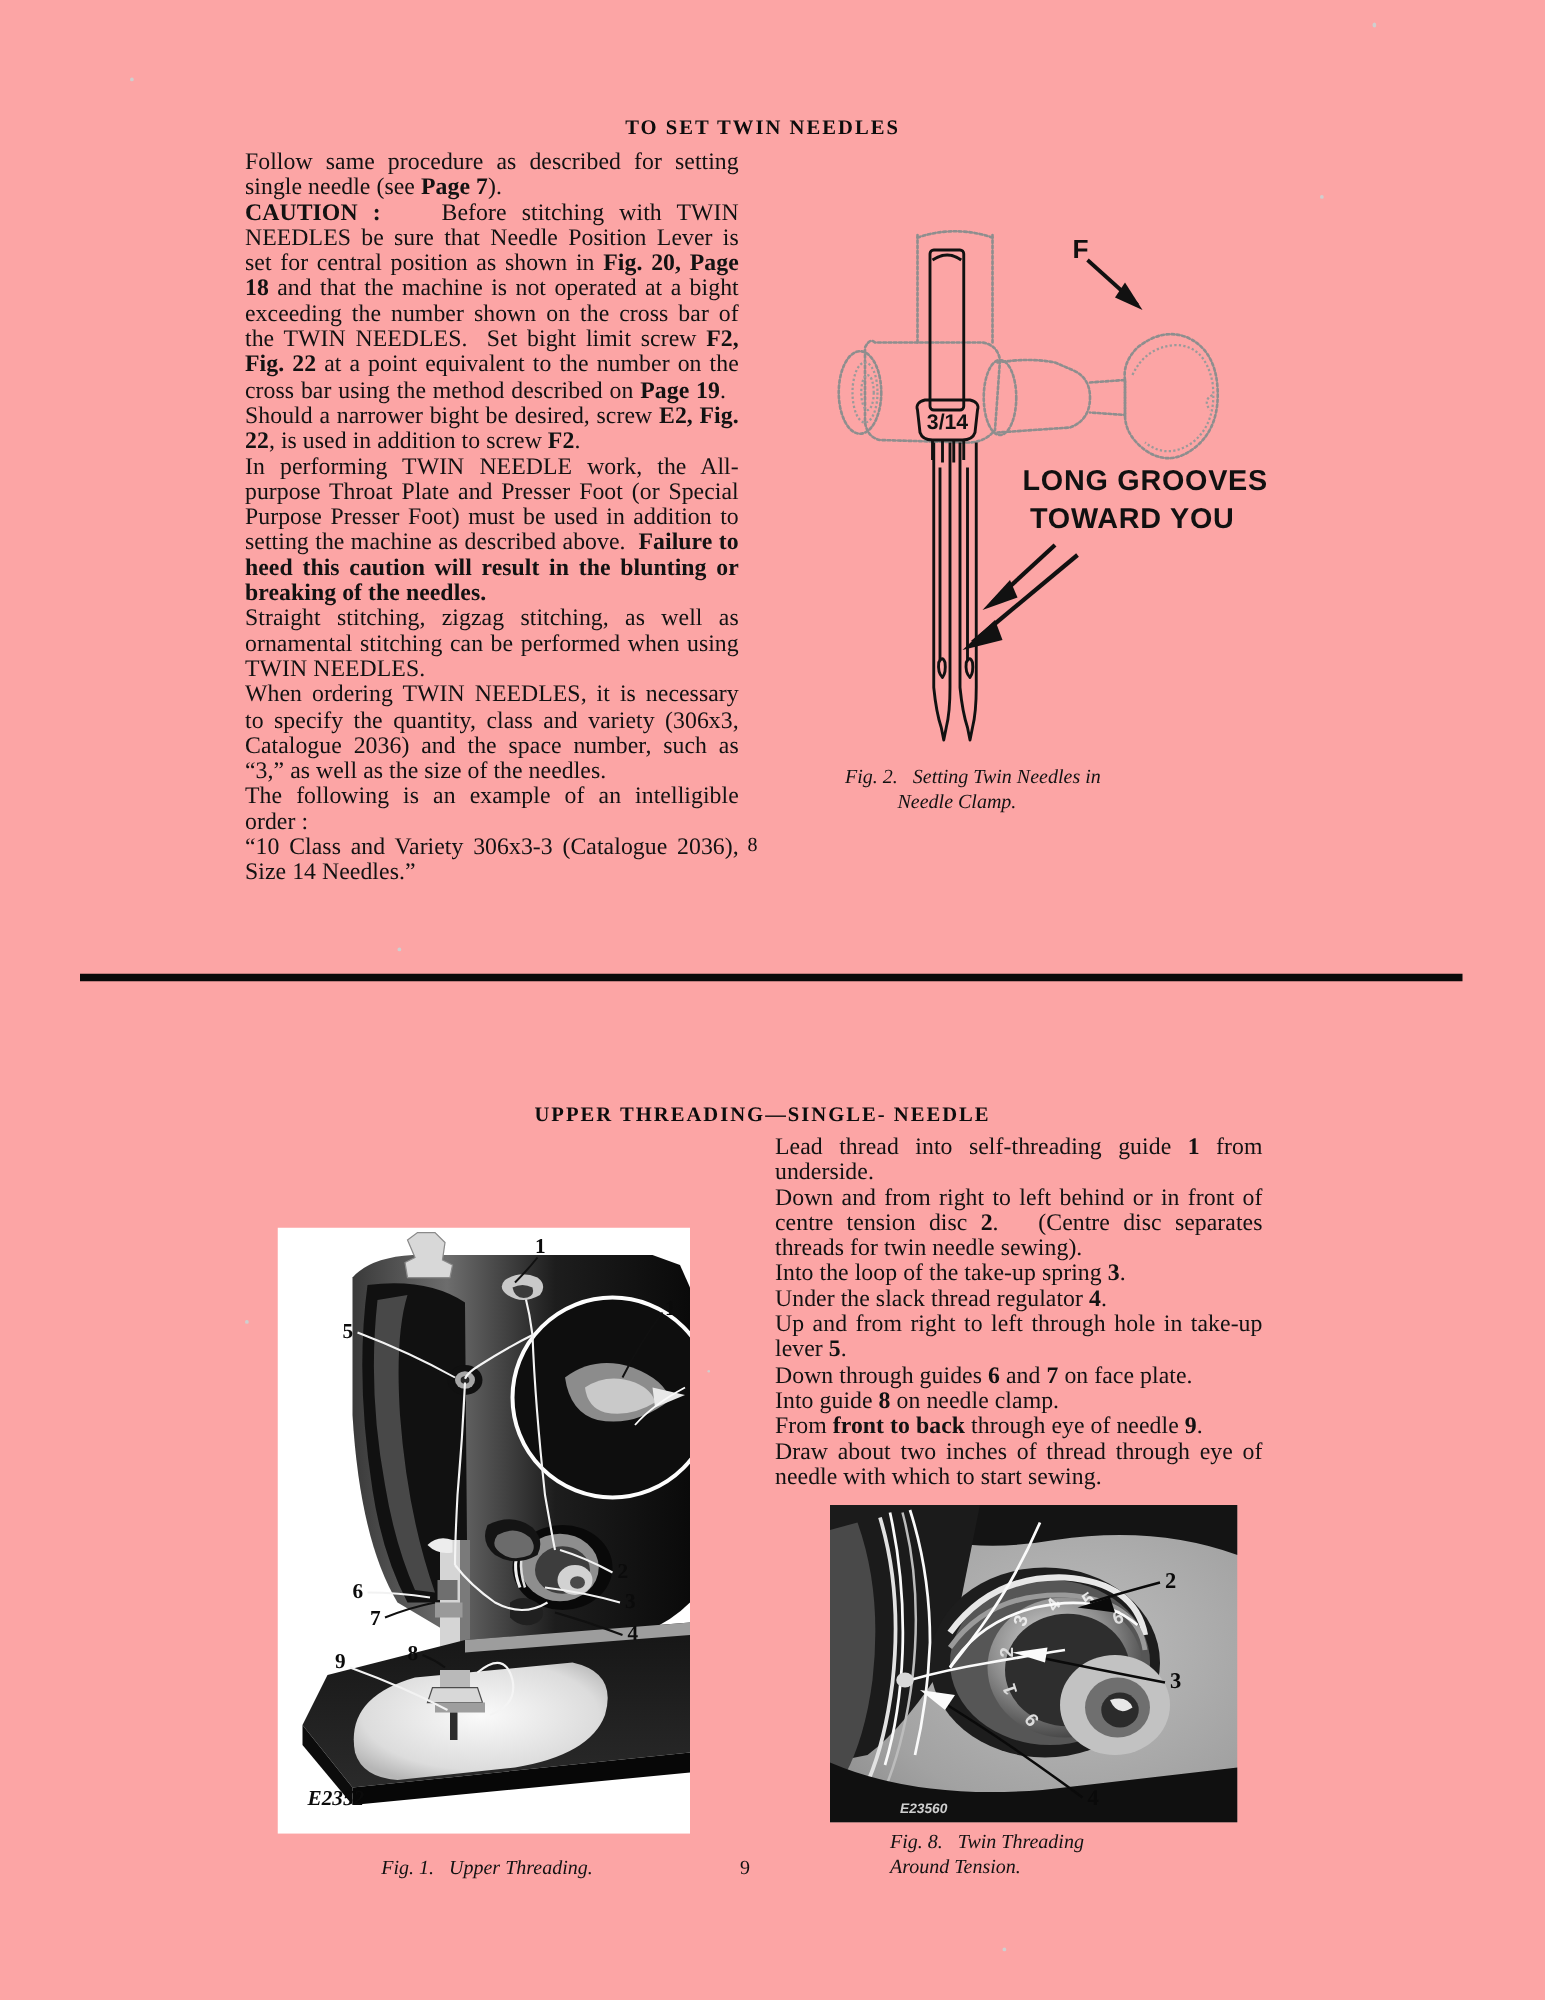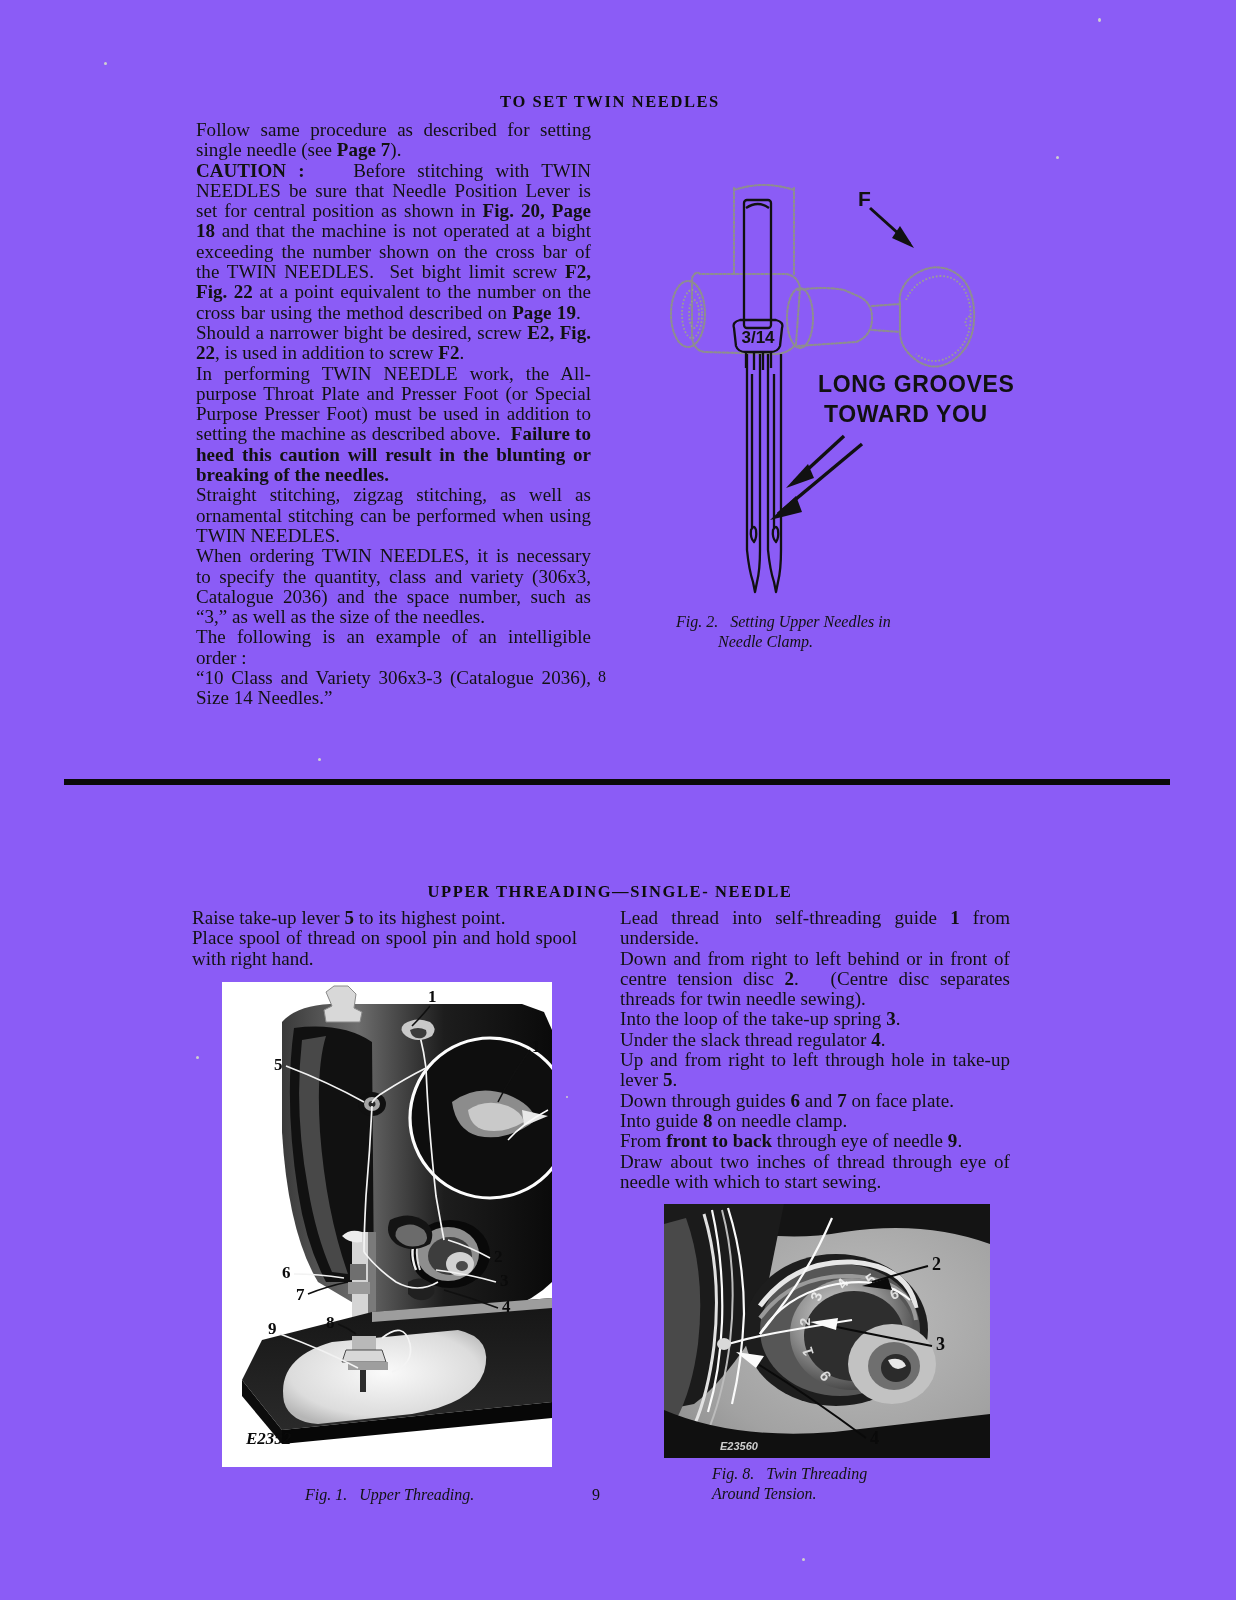--- a/index.html
+++ b/index.html
@@ -9,21 +9,21 @@
     background: #ffffff;
   }
   body {
     font-family: "Liberation Serif", "DejaVu Serif", serif;
     color: #141414;
   }
   .page {
     position: relative;
     width: 1236px;
     height: 1600px;
-    background: #8b5cf6;
+    background: #fca5a5;
     overflow: hidden;
   }
 
   
   .sec-title {
     font-family: "Liberation Serif", "DejaVu Serif", serif;
     font-weight: bold;
     font-size: 16.5px;
     letter-spacing: 1.6px;
     text-align: center;
@@ -164,34 +164,33 @@
 
         <path d="M196,258 L146,304" stroke="#111" stroke-width="3.4" fill="none"></path>
         <path class="bkf" d="M138,310 L166,300 L160,286 Z"></path>
         <path d="M214,266 L130,336" stroke="#111" stroke-width="3.4" fill="none"></path>
         <path class="bkf" d="M122,342 L154,334 L148,318 Z"></path>
       </svg>
     </div>
 
     <div id="fig2-cap" class="fig-cap">
       <span>Fig. 2.</span>
-      &nbsp;&nbsp;<span>Setting Upper Needles in</span><br>
+      &nbsp;&nbsp;<span>Setting Twin Needles in</span><br>
       <span style="margin-left:42px">Needle Clamp.</span>
     </div>
 
     <div id="pg8" class="pgnum">8</div>
   </div>
 
   <div id="divider"></div>
 
   <div id="sheet2">
 
     <div id="title2" class="sec-title">UPPER THREADING—SINGLE- NEEDLE</div>
 
-    <div id="col2-left" class="body-txt">Raise take-up lever <b>5</b> to its highest point.<br>Place spool of thread on spool pin and hold spool with right hand.</div>
 
     <div id="col2-right" class="body-txt">Lead thread into self-threading guide <b>1</b> from underside.<br>Down and from right to left behind or in front of centre tension disc <b>2</b>.&nbsp;&nbsp; (Centre disc separates threads for twin needle sewing).<br>Into the loop of the take-up spring <b>3</b>.<br>Under the slack thread regulator <b>4</b>.<br>Up and from right to left through hole in take-up lever <b>5</b>.<br>Down through guides <b>6</b> and <b>7</b> on face plate.<br>Into guide <b>8</b> on needle clamp.<br>From <b>front to back</b> through eye of needle <b>9</b>.<br>Draw about two inches of thread through eye of needle with which to start sewing.</div>
 
     <div id="fig3-art">
       <svg width="330" height="485" viewBox="0 0 330 485">
         <defs>
           <linearGradient id="armgrad" x1="0" y1="0" x2="1" y2="0">
             <stop offset="0%" stop-color="#3a3a3a"></stop>
             <stop offset="28%" stop-color="#6d6d6d"></stop>
             <stop offset="60%" stop-color="#1d1d1d"></stop>

